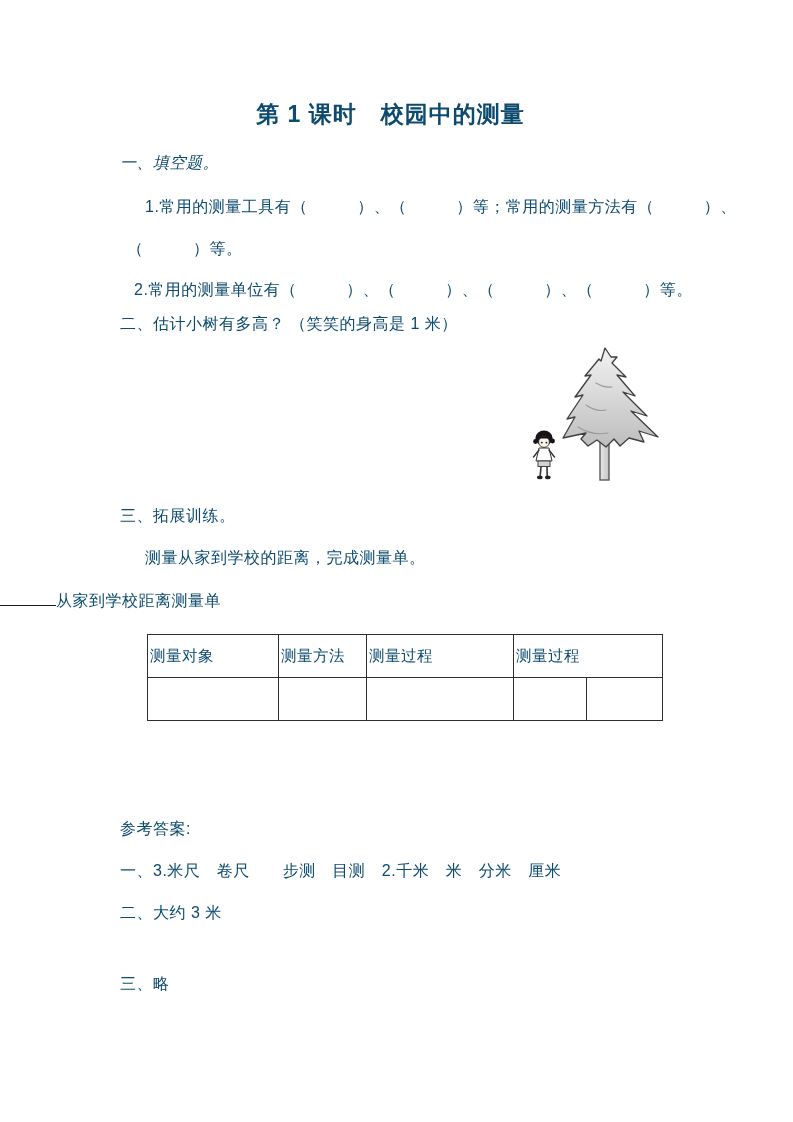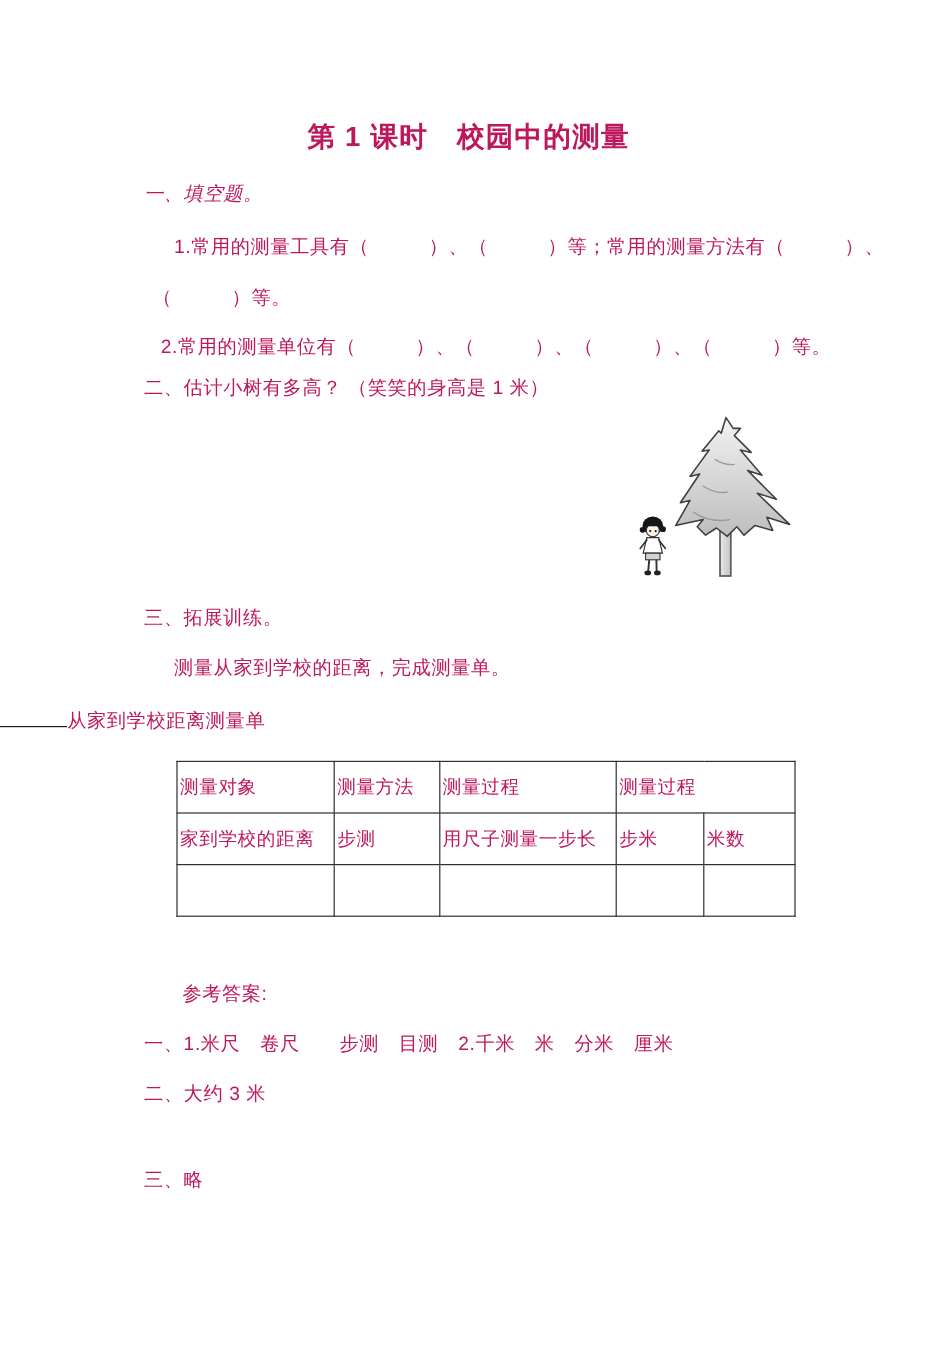--- a/index.html
+++ b/index.html
@@ -1,21 +1,21 @@
 <!DOCTYPE html>
 <html><head>
 <meta charset="utf-8">
 <style>
   html,body{margin:0;padding:0;background:#ffffff;}
   .page{
     position:relative;
     width:781px;height:1122px;
     background:#ffffff;
     font-family:"Liberation Sans",sans-serif;
-    color:#be185d;
+    color:#0c4a6e;
     overflow:hidden;
     border-radius:30px;
   }
   .line{
     position:absolute;
     font-size:16px;
     line-height:24px;
     white-space:pre;
     letter-spacing:0.5px;
   }
@@ -146,34 +146,27 @@
         <col class="c5">
     </colgroup>
     <tbody>
         <tr>
       <th>测量对象</th>
       <th>测量方法</th>
       <th>测量过程</th>
       <th colspan="2">测量过程</th>
     </tr>
     <tr>
-      <td>家到学校的距离</td>
-      <td>步测</td>
-      <td>用尺子测量一步长</td>
-      <td>步米</td>
-      <td>米数</td>
-    </tr>
-    <tr>
       <td></td>
       <td></td>
       <td></td>
       <td></td>
       <td></td>
     </tr>
   </tbody>
     </table>
 
-  <div class="line" style="left:120px;top:817px;margin-left:32px;">参考答案:</div>
-  <div class="line" style="left:120px;top:859px;">一、1.米尺　卷尺　　步测　目测　2.千米　米　分米　厘米</div>
+  <div class="line" style="left:120px;top:817px;">参考答案:</div>
+  <div class="line" style="left:120px;top:859px;">一、3.米尺　卷尺　　步测　目测　2.千米　米　分米　厘米</div>
   <div class="line" style="left:120px;top:901px;">二、大约 3 米</div>
   <div class="line" style="left:120px;top:972px;">三、略</div>
 
 </div>
 
 </body></html>

